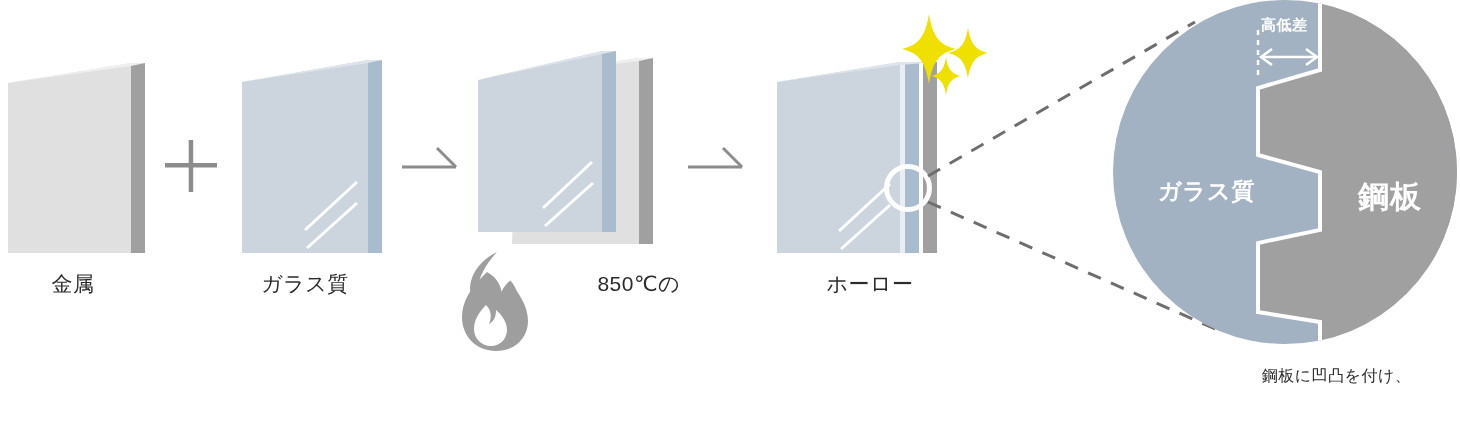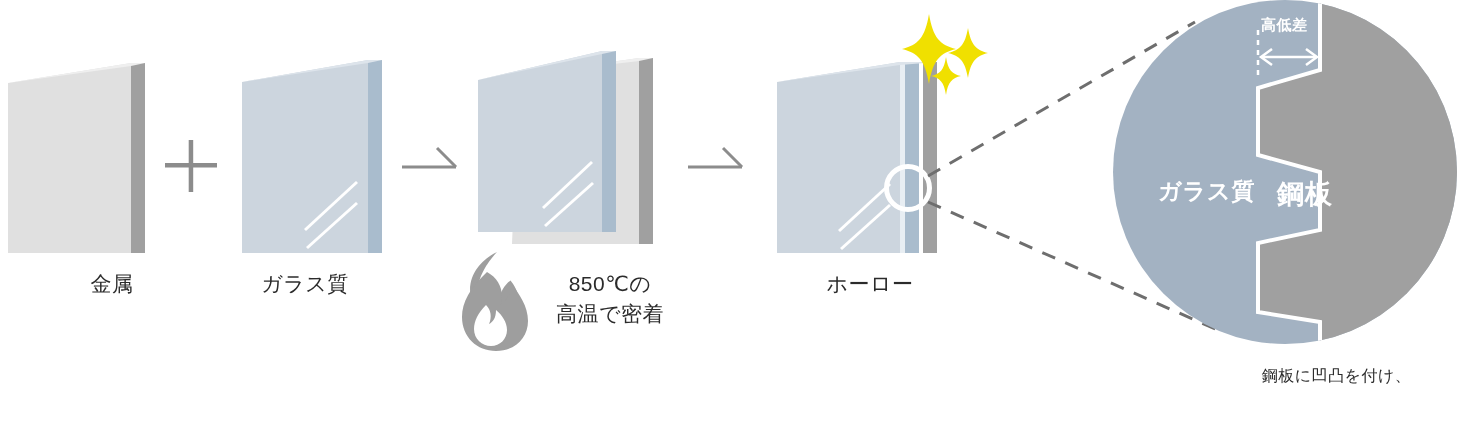--- a/index.html
+++ b/index.html
@@ -27,33 +27,33 @@
     text-align: center;
     color: #2b2b2b;
     font-size: 21px;
     line-height: 30px;
     letter-spacing: 0.5px;
     white-space: nowrap;
   }
   .caption-l2 {
     display: block;
   }
-  #cap-metal   { left: 0px;    top: 269px; width: 146px; padding-left: 39px; }
+  #cap-metal   { left: 0px;    top: 269px; width: 146px; }
   #cap-glass   { left: 190px;  top: 269px; width: 230px; }
-  #cap-heat    { left: 540px;  top: 269px; width: 140px; text-align: center; }
+  #cap-heat    { left: 540px;  top: 269px; width: 140px; text-align: right; }
   #cap-horo    { left: 790px;  top: 269px; width: 160px; }
   #cap-detail  { left: 1159px; top: 359px; width: 355px; font-size: 16px; line-height: 34px;}
   .overlay-label {
     position: absolute;
     color: #ffffff;
     white-space: nowrap;
     font-weight: 600;
   }
   #lab-glassq { left: 1158px; top: 176px; font-size: 23px; letter-spacing: 1px;}
-  #lab-steel  { left: 1277px; top: 176px; font-size: 27px; letter-spacing: 1px;}
+  #lab-steel  { left: 1358px; top: 176px; font-size: 31px; letter-spacing: 1px;}
   #lab-kouteisa { left: 1261px; top: 16px; font-size: 15px; letter-spacing: 0.5px;}
 </style>
 </head>
 <body>
 
 <div id="stage">
 
   <svg class="svg-layer" viewBox="0 0 1460 434">
 
     <g>
@@ -195,21 +195,20 @@
   <div class="caption" id="cap-metal">
     <span>金属</span>
   </div>
 
   <div class="caption" id="cap-glass">
     <span>ガラス質</span>
   </div>
 
   <div class="caption" id="cap-heat">
     <span>850℃の</span>
-    <span class="caption-l2">高温で密着</span>
   </div>
 
   <div class="caption" id="cap-horo">
     <span>ホーロー</span>
   </div>
 
   <div class="caption" id="cap-detail">
     <span>鋼板に凹凸を付け、</span>
   </div>
 

